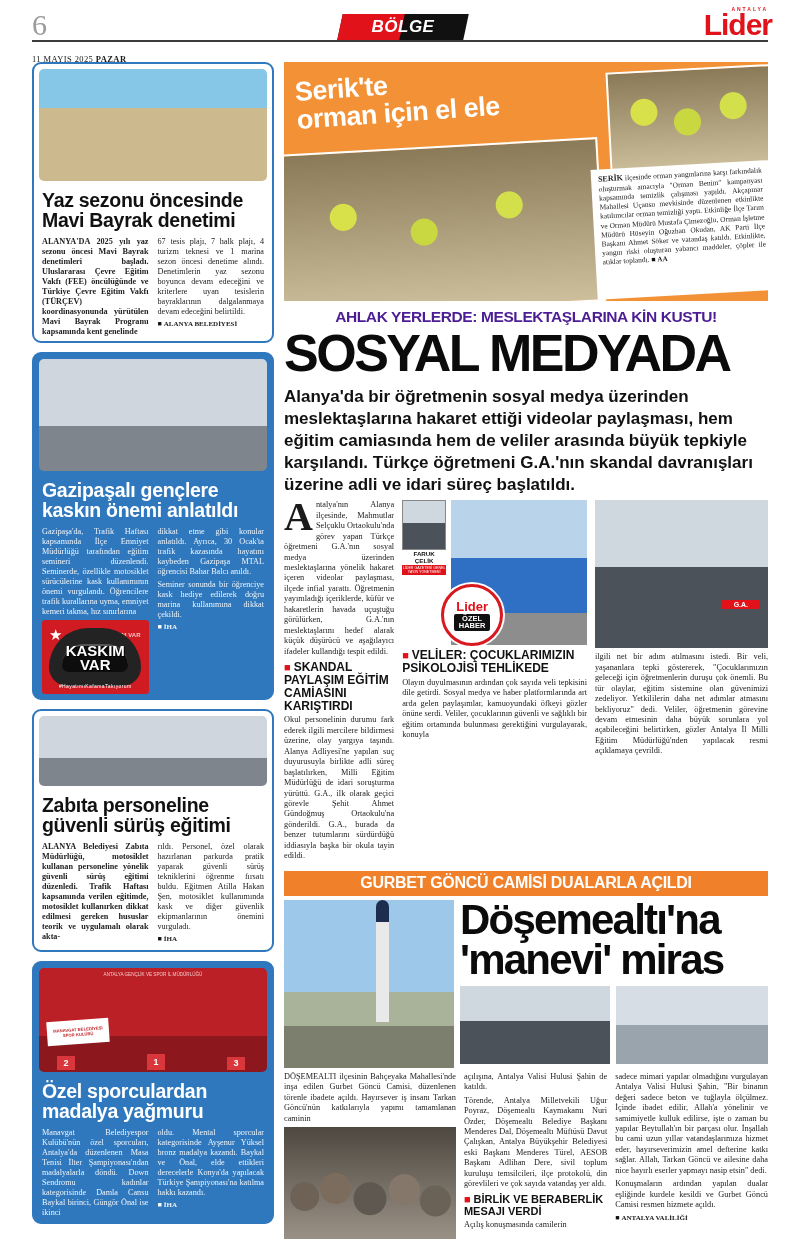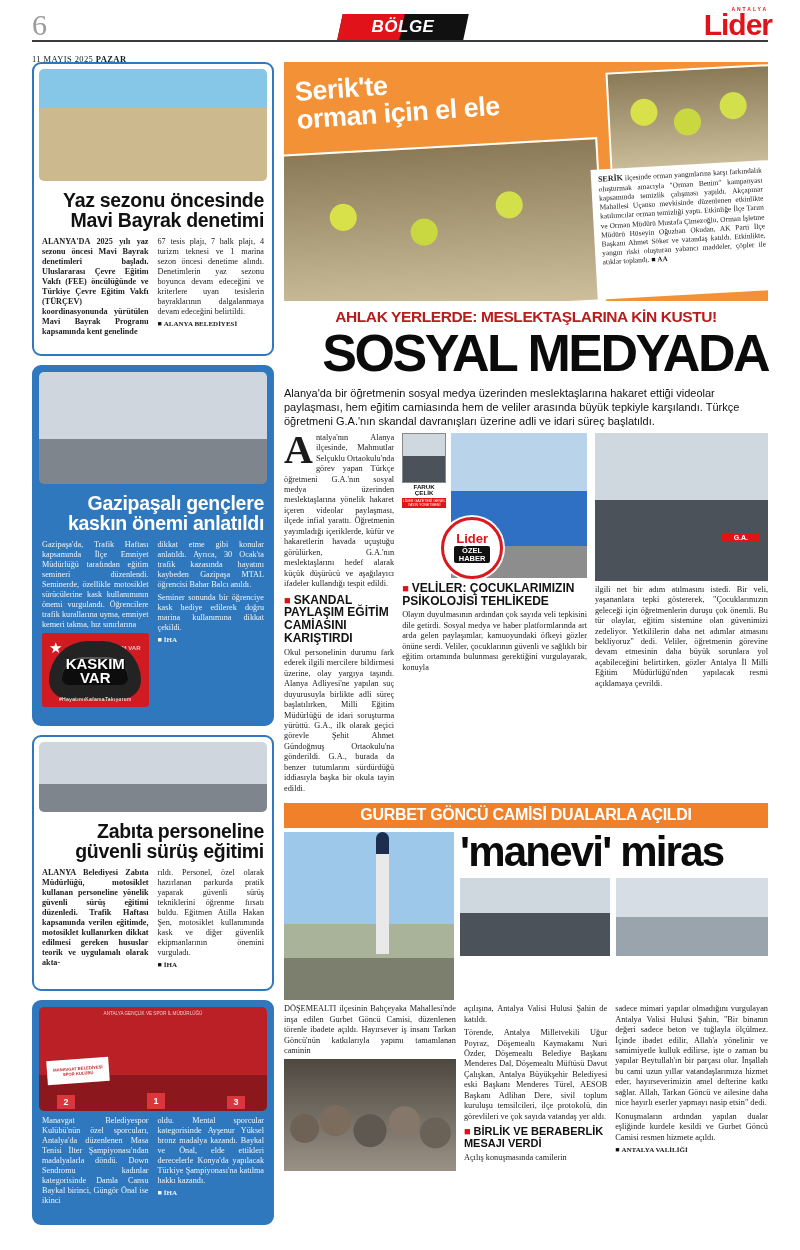--- a/index.html
+++ b/index.html
@@ -29,23 +29,23 @@
 
   
   .photo{background:#b9c3cb;overflow:hidden;position:relative;}
 
   
   .leftcol{position:absolute;left:32px;top:62px;width:242px;}
   .card{border:2px solid #2f78bd;border-radius:9px;overflow:hidden;margin-bottom:9px;background:#fff;}
   .card.blue{background:#2f78bd;border-color:#2f78bd;}
   .card-img{height:112px;margin:5px;border-radius:5px;}
   .card h2{margin:0;padding:4px 8px 6px;font-family:"Liberation Sans",sans-serif;font-weight:bold;
-           font-size:19.5px;line-height:1.05;text-align:right;color:#111;letter-spacing:-.3px;}
+           font-size:19.5px;line-height:1.05;text-align:left;color:#111;letter-spacing:-.3px;}
   .card.blue h2{color:#fff;}
-  .card .body{padding:0 8px 17px;columns:2;column-gap:9px;font-size:8.2px;line-height:1.22;
+  .card .body{padding:0 8px 4px;columns:2;column-gap:9px;font-size:8.2px;line-height:1.22;
               color:#222;text-align:justify;hyphens:auto;}
   .card.blue .body{color:#eef4fa;}
   .card .body p{margin:0 0 3px;}
   .card .body .lead{font-weight:bold;}
   .src{font-size:7px;font-weight:bold;}
   .src:before{content:"\25A0";color:#111;margin-right:2px;}
   .card.blue .src:before{color:#fff;}
 
   
   .kaskim{width:100%;height:74px;background:#d01b22;border-radius:3px;position:relative;
@@ -78,24 +78,24 @@
                    transform:rotate(-3deg);border:2px solid #fff;}
   .serik .txt{position:absolute;left:310px;top:103px;width:178px;height:130px;background:#fff;
               transform:rotate(-3.2deg);padding:5px 7px;box-sizing:border-box;font-size:7.4px;
               line-height:1.24;color:#1b1b1b;text-align:justify;}
   .serik .txt b{font-size:8px;}
 
   
   .mainstory{position:relative;margin-top:6px;}
   .kickbar{background:#fff;text-align:center;padding:1px 0 2px;}
   .kickbar span{font-family:"Liberation Sans",sans-serif;font-weight:bold;font-size:15.5px;
-                color:#b91c1c;letter-spacing:-.4px;}
+                color:#4c1d95;letter-spacing:-.4px;}
   .headline{font-family:"Liberation Sans",sans-serif;font-weight:bold;font-size:52px;
-            line-height:.92;letter-spacing:-2.5px;color:#0b0b0b;text-align:right;margin:2px 0 4px;}
-  .standfirst{font-family:"Liberation Sans",sans-serif;font-weight:normal;font-size:11px;
+            line-height:.92;letter-spacing:-2.5px;color:#0b0b0b;text-align:left;margin:2px 0 4px;}
+  .standfirst{font-family:"Liberation Sans",sans-serif;font-weight:bold;font-size:17px;
               line-height:1.3;color:#111;margin-bottom:4px;margin-top:8px;}
   .ms-cols{display:flex;gap:8px;}
   .ms-c1{width:112px;}
   .ms-c2{width:188px;}
   .ms-c3{width:176px;}
   .bodytext{font-size:8.3px;line-height:1.26;text-align:justify;color:#1b1b1b;}
   .bodytext p{margin:0 0 3px;}
   .dropcap:first-letter{float:left;font-size:40px;line-height:.78;font-weight:bold;padding:1px 3px 0 0;}
   .subhead{font-family:"Liberation Sans",sans-serif;font-weight:bold;font-size:12px;
            line-height:1.07;color:#111;margin:4px 0 3px;}
@@ -234,20 +234,24 @@
         <div style="position:absolute;left:18px;bottom:2px;width:18px;height:14px;background:#d9373c;
                     color:#fff;font-family:'Liberation Sans',sans-serif;font-weight:bold;font-size:9px;
                     display:flex;align-items:center;justify-content:center">2</div>
         <div style="position:absolute;left:108px;bottom:2px;width:18px;height:16px;background:#d9373c;
                     color:#fff;font-family:'Liberation Sans',sans-serif;font-weight:bold;font-size:9px;
                     display:flex;align-items:center;justify-content:center">1</div>
         <div style="position:absolute;right:22px;bottom:2px;width:18px;height:13px;background:#d9373c;
                     color:#fff;font-family:'Liberation Sans',sans-serif;font-weight:bold;font-size:9px;
                     display:flex;align-items:center;justify-content:center">3</div>
       </div>
+      <h2>
+        <span>Özel sporculardan</span><br>
+        <span>madalya yağmuru</span>
+      </h2>
       <div class="body">
         <p>Manavgat Belediyespor Kulübü'nün özel sporcuları, Antalya'da düzenlenen Masa Tenisi İlter Şampiyonası'ndan madalyalarla döndü. Down Sendromu kadınlar kategorisinde Damla Cansu Baykal birinci, Güngör Önal ise ikinci</p>
         <p>oldu. Mental sporcular kategorisinde Ayşenur Yüksel bronz madalya kazandı. Baykal ve Önal, elde ettikleri derecelerle Konya'da yapılacak Türkiye Şampiyonası'na katılma hakkı kazandı.</p>
         <p class="src">İHA</p>
       </div>
     </div>
   </div>
 
   <div class="rightcol">
 
@@ -329,20 +333,21 @@
       <div class="orangebar">GURBET GÖNCÜ CAMİSİ DUALARLA AÇILDI</div>
       <div style="display:flex;gap:6px;margin-top:4px">
         <div class="photo ph-mosque" style="width:170px;height:168px;position:relative">
           <div style="position:absolute;left:54%;top:4px;width:13px;height:118px;background:#e9e9e9;
                       border-radius:6px 6px 0 0"></div>
           <div style="position:absolute;left:54%;top:0;width:13px;height:22px;background:#1d2d4f;
                       border-radius:7px 7px 0 0"></div>
         </div>
         <div style="flex:1">
           <div class="gurbet-head">
+            <div>Döşemealtı'na</div>
             <div>'manevi' miras</div>
           </div>
           <div style="display:flex;gap:6px;margin-top:6px">
             <div class="photo ph-men" style="width:150px;height:78px"></div>
             <div class="photo ph-hall" style="flex:1;height:78px"></div>
           </div>
         </div>
       </div>
 
       <div class="g-cols">

